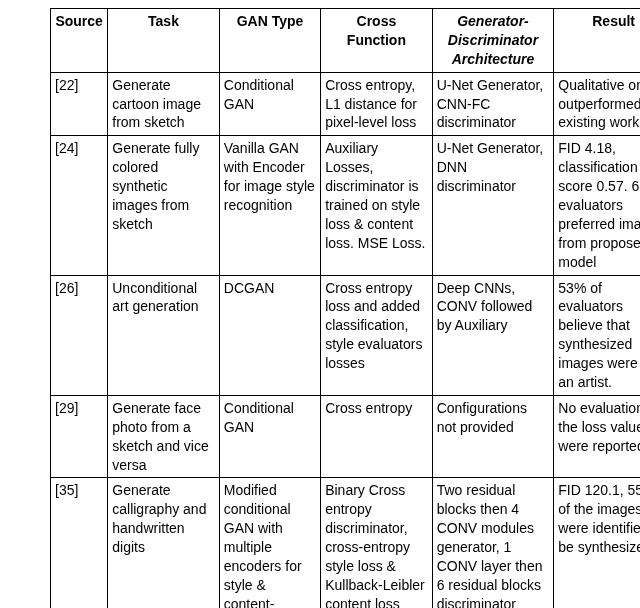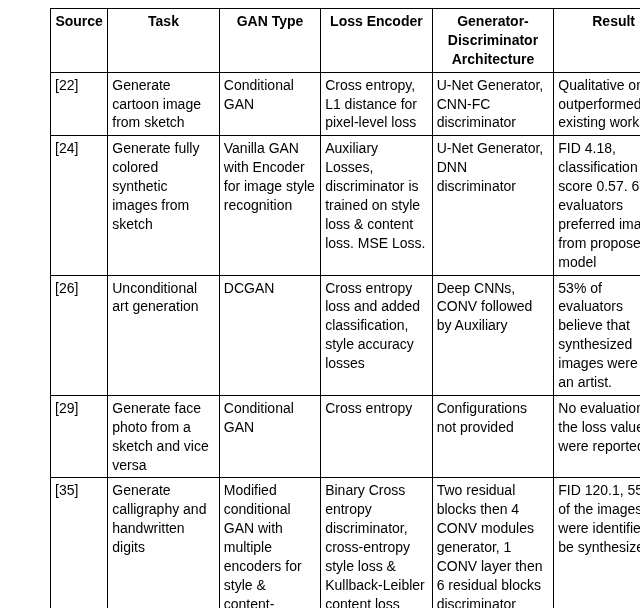--- a/index.html
+++ b/index.html
@@ -29,33 +29,33 @@
       text-align: center;
       background: #fff;
     }
     td {
       text-align: left;
     }
     .col-source { width: 42px; }
     .col-task { width: 110px; text-align: center; }
     .col-gan { width: 100px; }
     .col-loss { width: 110px; }
-    .col-gen-disc { width: 120px; }
+    .col-gen-disc { width: 120px; font-style: italic; }
     .col-result { width: 118px; }
   </style>
 </head>
 <body>
 
 <table>
   <thead>
     <tr>
       <th class="col-source">Source</th>
       <th class="col-task">Task</th>
       <th class="col-gan">GAN Type</th>
-      <th class="col-loss">Loss Encoder</th>
+      <th class="col-loss">Cross Function</th>
       <th class="col-gen-disc">Generator-Discriminator Architecture</th>
       <th class="col-result">Result</th>
     </tr>
   </thead>
   <tbody id="table-body">
   <tr>
         <td>[22]</td>
         <td>Generate cartoon image from sketch</td>
         <td>Conditional GAN</td>
         <td>Cross entropy, L1 distance for pixel-level loss</td>
@@ -67,21 +67,21 @@
         <td>Generate fully colored synthetic images from sketch</td>
         <td>Vanilla GAN with Encoder for image style recognition</td>
         <td>Auxiliary Losses, discriminator is trained on style loss &amp; content loss. MSE Loss.</td>
         <td>U-Net Generator, DNN discriminator</td>
         <td>FID 4.18, classification score 0.57. 63% evaluators preferred images from proposed model</td>
       </tr>
       <tr>
         <td>[26]</td>
         <td>Unconditional art generation</td>
         <td>DCGAN</td>
-        <td>Cross entropy loss and added classification, style accuracy losses</td>
+        <td>Cross entropy loss and added classification, style evaluators losses</td>
         <td>Deep CNNs, CONV followed by Auxiliary</td>
         <td>53% of evaluators believe that synthesized images were by an artist.</td>
       </tr>
       <tr>
         <td>[29]</td>
         <td>Generate face photo from a sketch and vice versa</td>
         <td>Conditional GAN</td>
         <td>Cross entropy</td>
         <td>Configurations not provided</td>
         <td>No evaluation, the loss values were reported</td>

